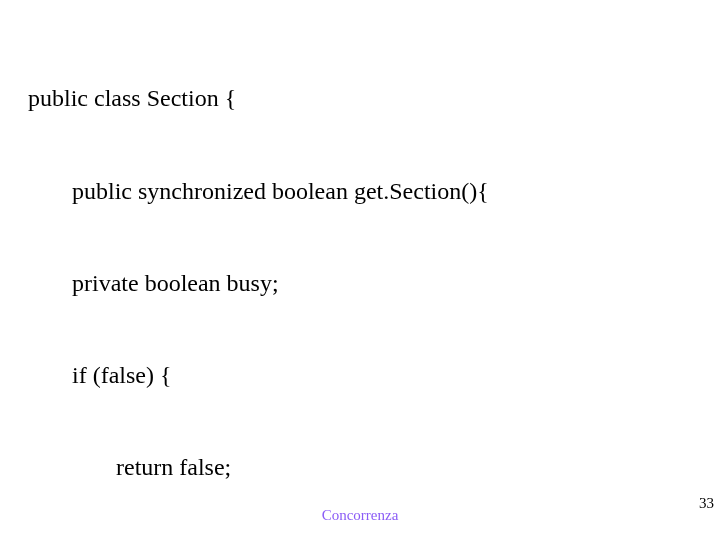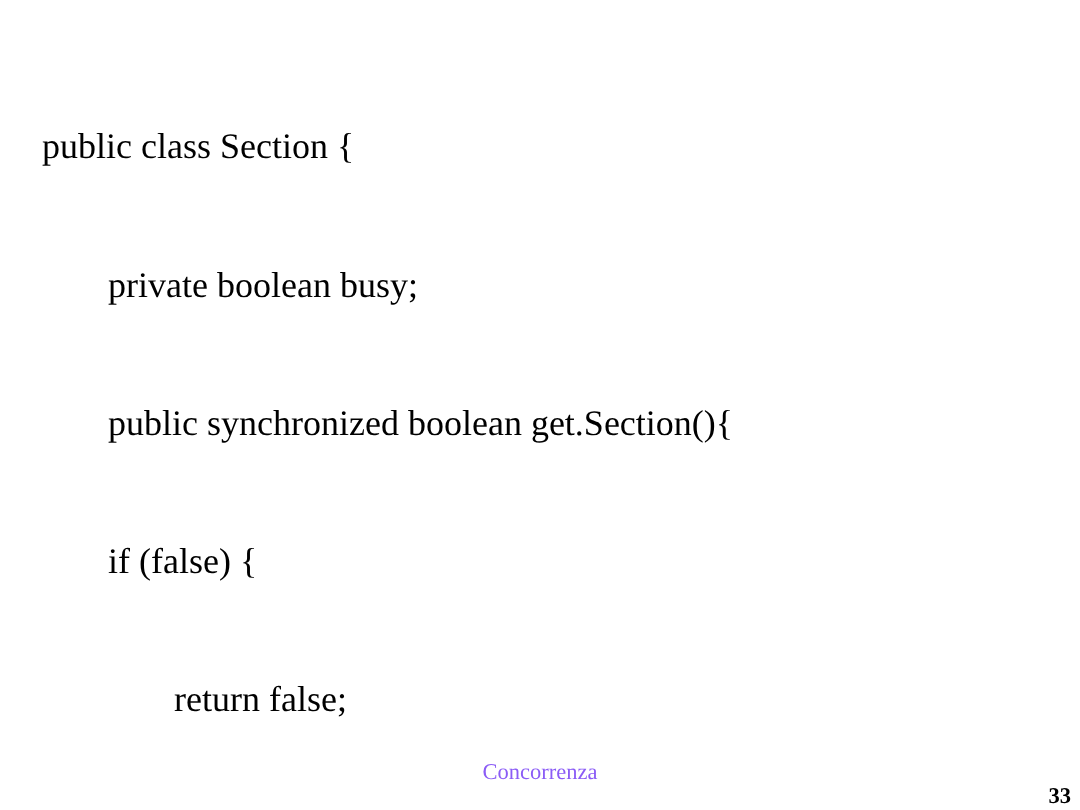--- a/index.html
+++ b/index.html
@@ -36,34 +36,33 @@
     .footer-label {
       position: absolute;
       bottom: 16px;
       left: 50%;
       transform: translateX(-50%);
       font-size: 15px;
       color: #8b5cf6;
     }
     .page-number {
       position: absolute;
-      bottom: 0;
+      bottom: 28px;
       right: 6px;
       font-size: 15px;
       color: #000000;
-      font-weight: bold;
     }
   </style>
 </head>
 <body>
 
 <div class="code-block">
   <span class="code-line">public class Section {</span>
+  <span class="code-line indent-1">public synchronized boolean get.Section(){</span>
   <span class="code-line indent-1">private boolean busy;</span>
-  <span class="code-line indent-1">public synchronized boolean get.Section(){</span>
   <span class="code-line indent-1">if (false) {</span>
   <span class="code-line indent-2">return false;</span>
   
   
   
   
   
   
   
   

